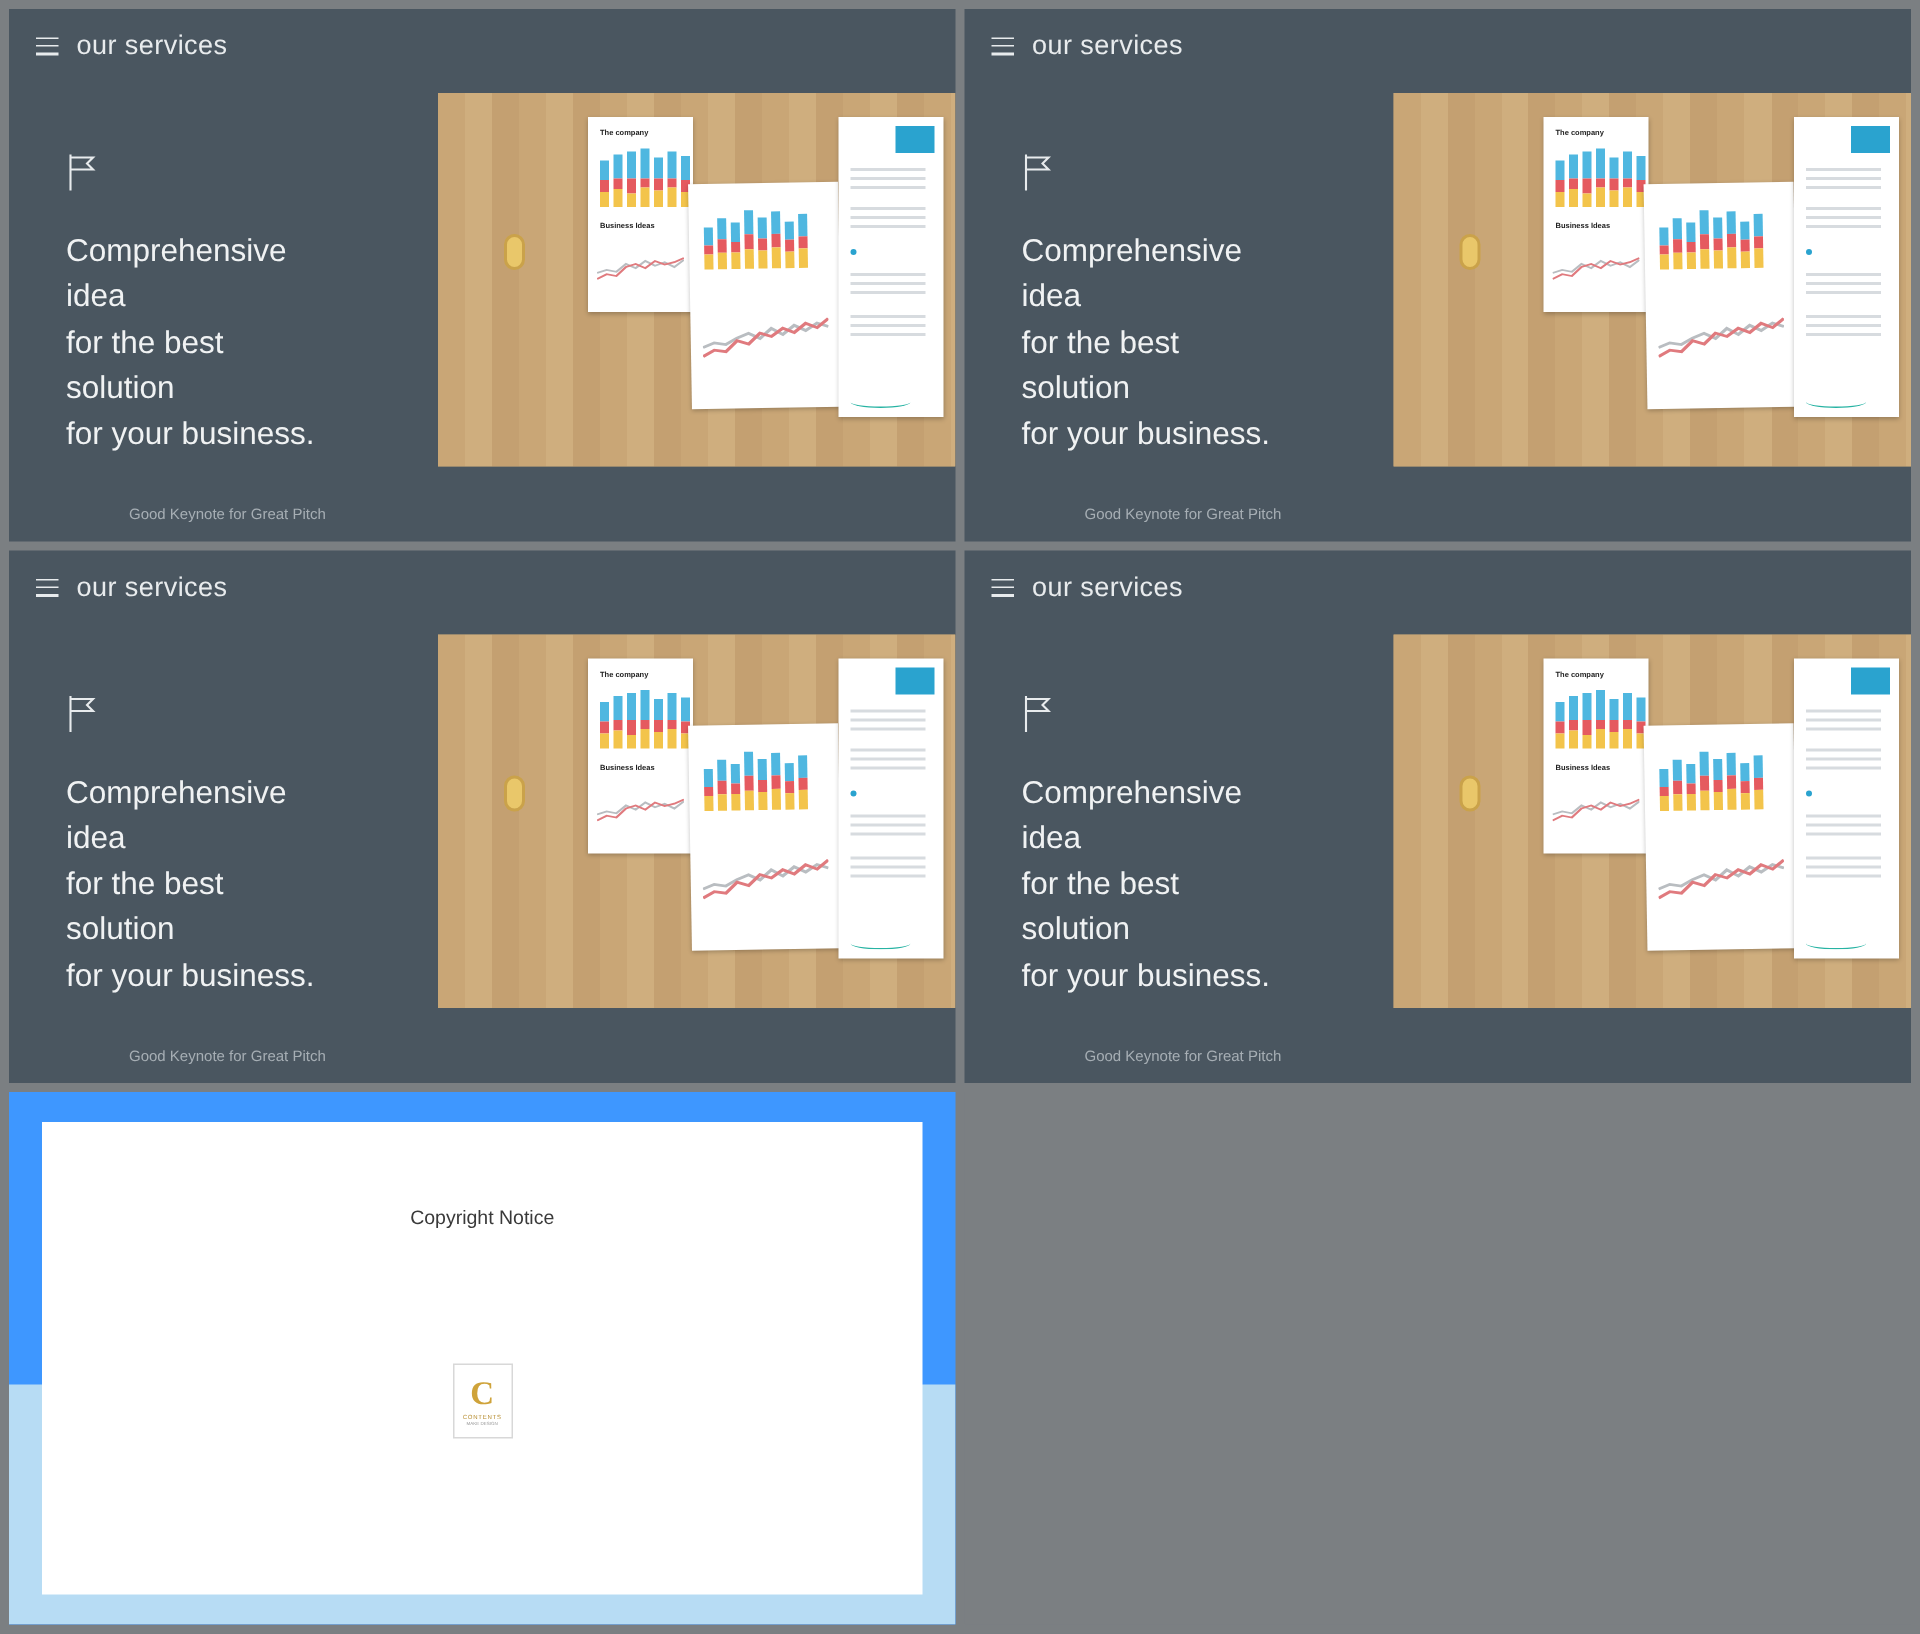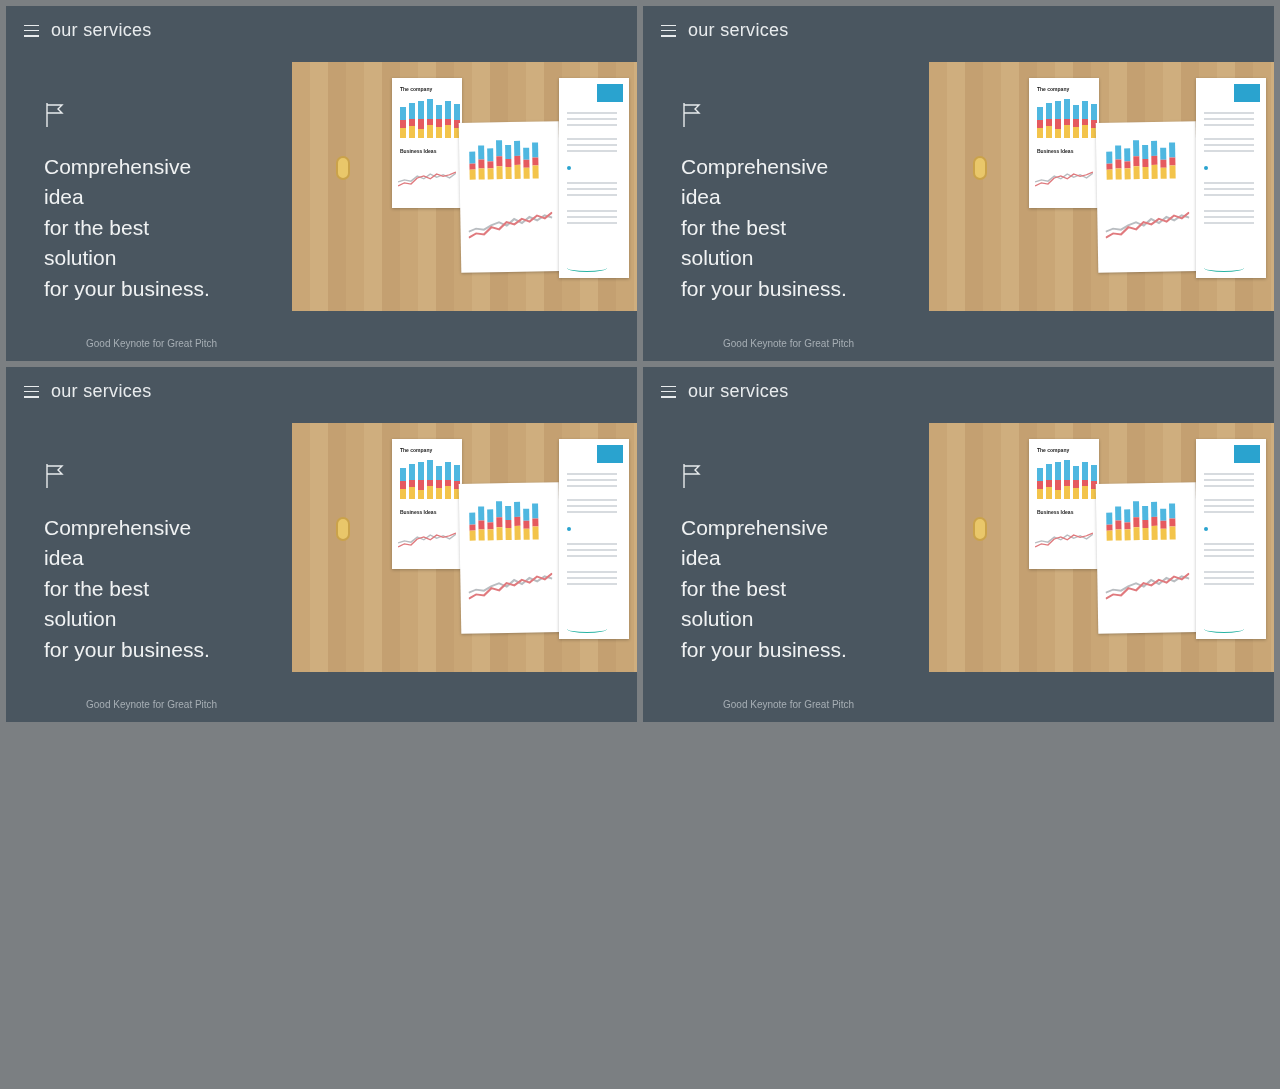--- a/index.html
+++ b/index.html
@@ -660,16 +660,27 @@
           <div class="p3-line" style="top:110px;"></div>
           <div class="p3-line" style="top:116px;"></div>
         <div class="p3-line" style="top:132px;"></div>
           <div class="p3-line" style="top:138px;"></div>
           <div class="p3-line" style="top:144px;"></div>
         <div class="sig"></div>
       </div>
     </div>
   </div>
 
+  <div class="slide slide-light-outer">
+    <div class="light-band"></div>
+    <div class="white-card">
+      <div class="copyright-title">Copyright Notice</div>
+      <div class="logo-box">
+        <div class="logo-c">C</div>
+        <div class="logo-sub">CONTENTS</div>
+        <div class="logo-sub2">MAKE DESIGN</div>
+      </div>
+    </div>
+  </div>
 
   <div class="empty-cell"></div>
 
 </div>
 
 </body></html>

